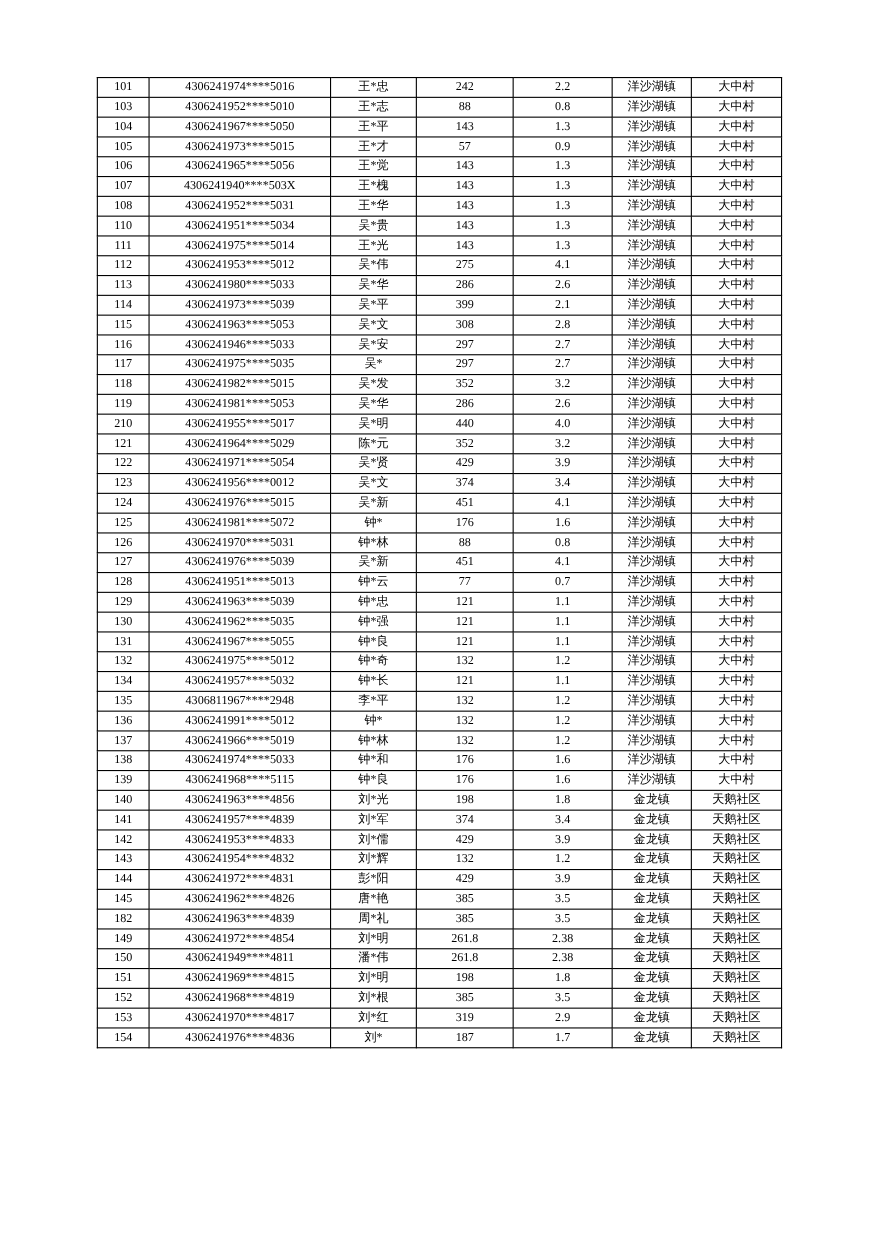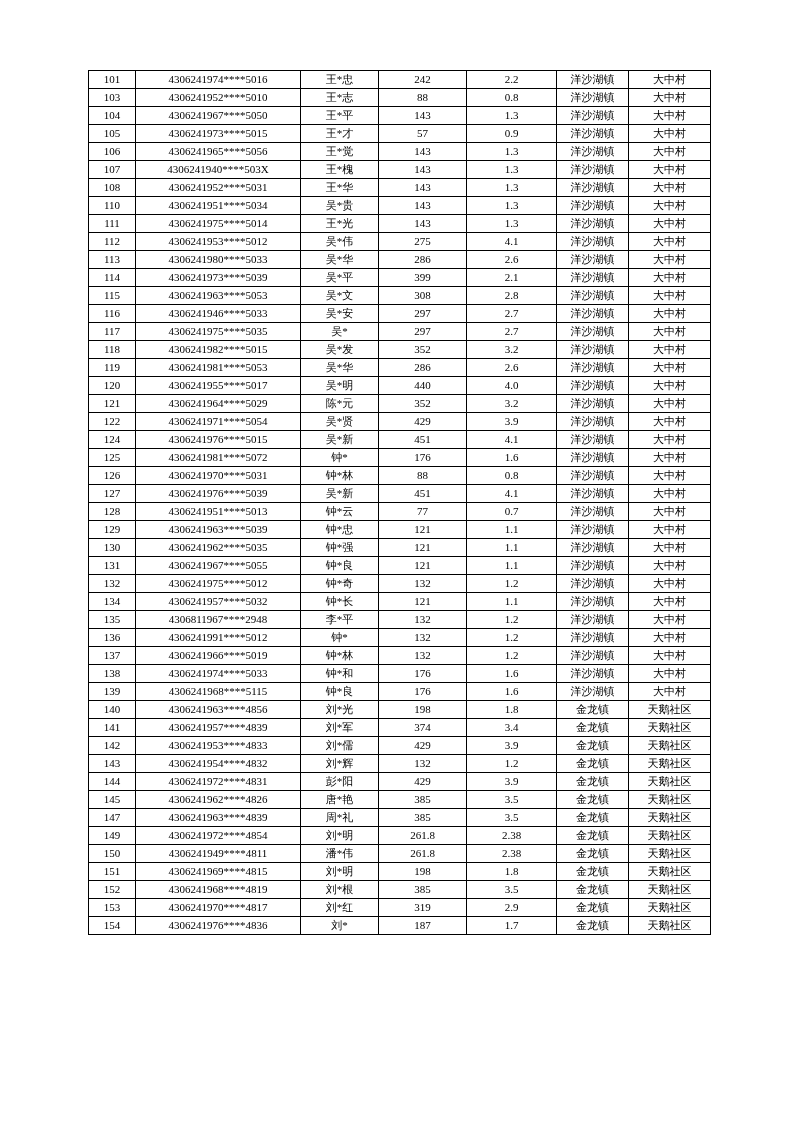--- a/index.html
+++ b/index.html
@@ -204,21 +204,21 @@
         <tr>
           <td>119</td>
           <td>4306241981****5053</td>
           <td>吴*华</td>
           <td>286</td>
           <td>2.6</td>
           <td>洋沙湖镇</td>
           <td>大中村</td>
         </tr>
         <tr>
-          <td>120</td>
+          <td>210</td>
           <td>4306241955****5017</td>
           <td>吴*明</td>
           <td>440</td>
           <td>4.0</td>
           <td>洋沙湖镇</td>
           <td>大中村</td>
         </tr>
         <tr>
           <td>121</td>
           <td>4306241964****5029</td>
@@ -231,20 +231,29 @@
         <tr>
           <td>122</td>
           <td>4306241971****5054</td>
           <td>吴*贤</td>
           <td>429</td>
           <td>3.9</td>
           <td>洋沙湖镇</td>
           <td>大中村</td>
         </tr>
         <tr>
+          <td>123</td>
+          <td>4306241956****0012</td>
+          <td>吴*文</td>
+          <td>374</td>
+          <td>3.4</td>
+          <td>洋沙湖镇</td>
+          <td>大中村</td>
+        </tr>
+        <tr>
           <td>124</td>
           <td>4306241976****5015</td>
           <td>吴*新</td>
           <td>451</td>
           <td>4.1</td>
           <td>洋沙湖镇</td>
           <td>大中村</td>
         </tr>
         <tr>
           <td>125</td>
@@ -420,21 +429,21 @@
         <tr>
           <td>145</td>
           <td>4306241962****4826</td>
           <td>唐*艳</td>
           <td>385</td>
           <td>3.5</td>
           <td>金龙镇</td>
           <td>天鹅社区</td>
         </tr>
         <tr>
-          <td>147</td>
+          <td>182</td>
           <td>4306241963****4839</td>
           <td>周*礼</td>
           <td>385</td>
           <td>3.5</td>
           <td>金龙镇</td>
           <td>天鹅社区</td>
         </tr>
         <tr>
           <td>149</td>
           <td>4306241972****4854</td>

